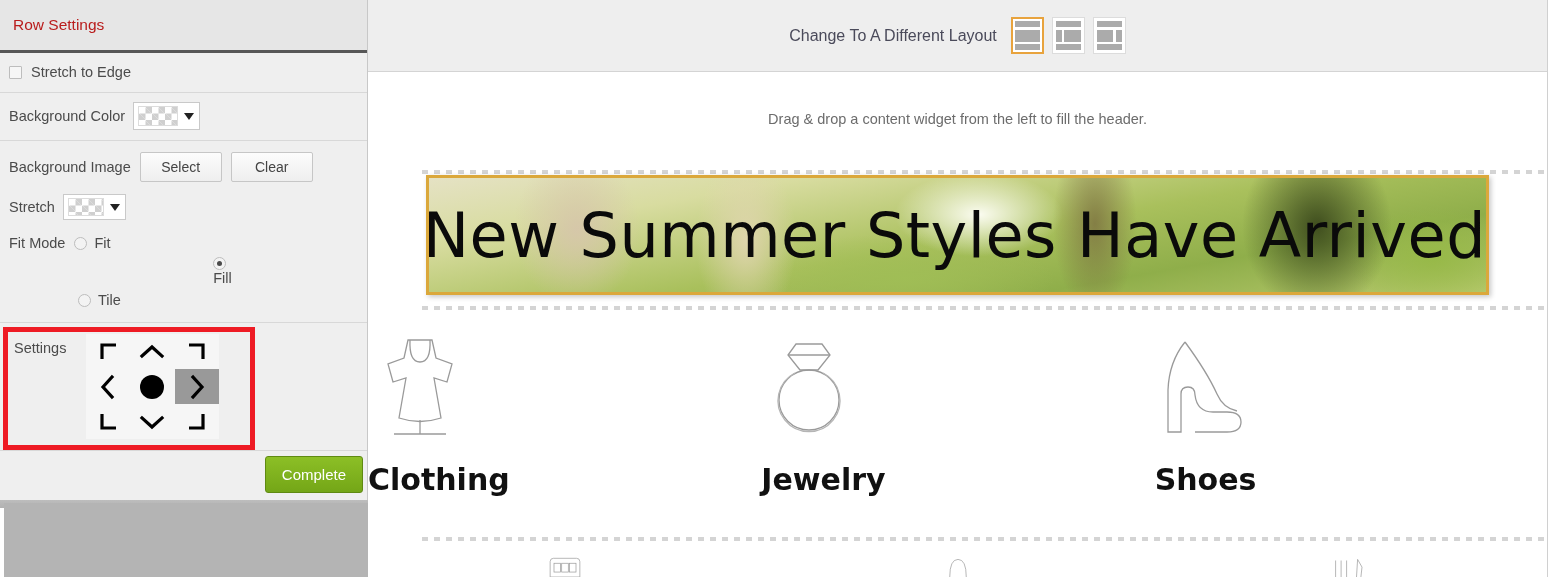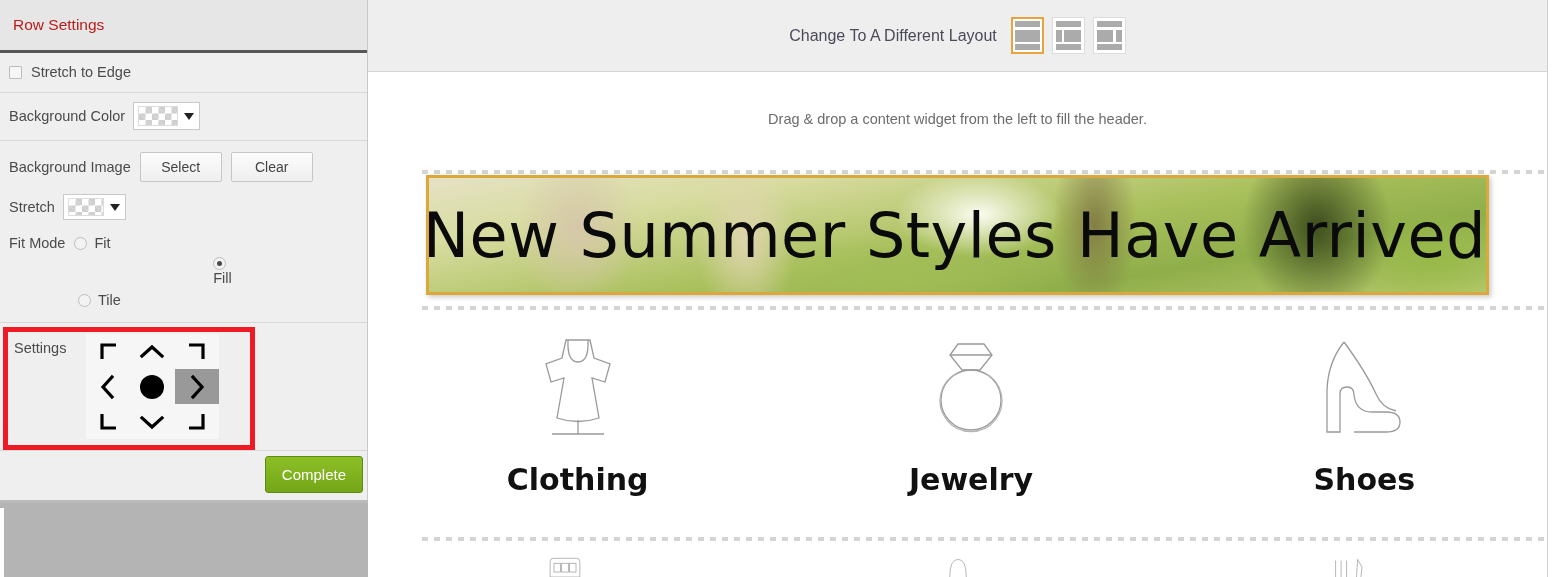--- a/index.html
+++ b/index.html
@@ -221,21 +221,21 @@
     white-space: nowrap;
     font-weight: 400;
     position: relative; z-index: 2;
   }
 
   .cats {
     position: absolute; left: 0; top: 330px;
     width: 1180px;
     display: flex;
   }
-  .cat { flex: 1; display: flex; flex-direction: column; align-items: center; padding-left: 26px; }
+  .cat { flex: 1; display: flex; flex-direction: column; align-items: flex-start; }
   .cat-ico { height: 110px; display: flex; align-items: flex-end; justify-content: center; }
   .cat-name {
     font-size: 30px; font-weight: bold; color: #111;
     margin-top: 22px;
     font-family: "DejaVu Sans", sans-serif;
   }
 
   .cats2 {
     position: absolute; left: 0; top: 555px;
     width: 1180px; display: flex;

